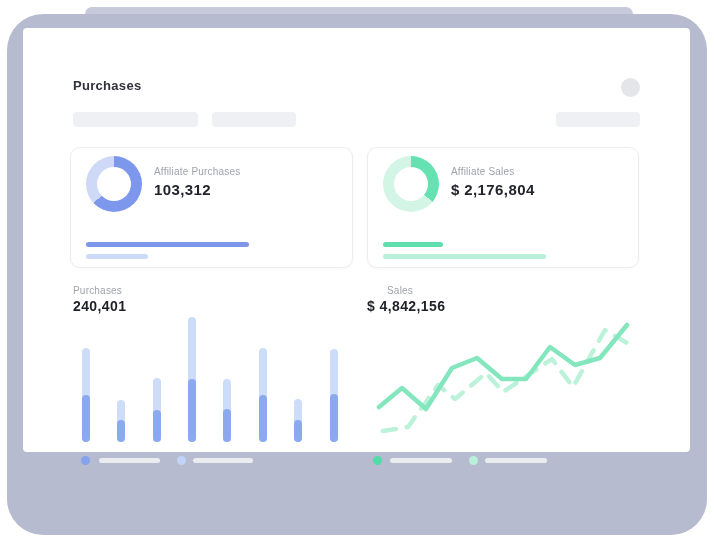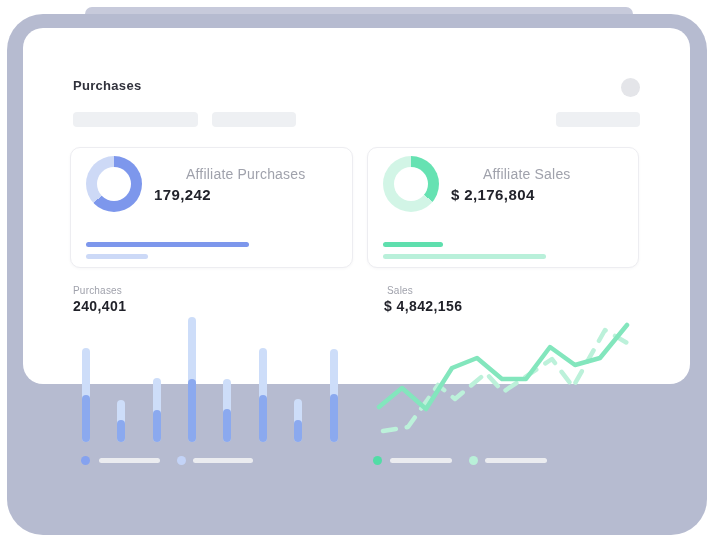--- a/index.html
+++ b/index.html
@@ -11,22 +11,22 @@
   }
   .top-strip {
     position: absolute; left: 85px; top: 7px; width: 548px; height: 14px;
     background: #c7cadb; border-radius: 7px;
   }
   .device-frame {
     position: absolute; left: 7px; top: 14px; width: 700px; height: 521px;
     background: #b6bbd0; border-radius: 36px;
   }
   .main-card {
-    position: absolute; left: 23px; top: 28px; width: 667px; height: 356px;
-    background: #ffffff; border-radius: 20px;
+    position: absolute; left: 23px; top: 28px; width: 667px; height: 424px;
+    background: #ffffff; border-radius: 4px;
   }
   .page-title {
     position: absolute; left: 50px; top: 50px;
     font-size: 13px; font-weight: 700; color: #31323c; letter-spacing: 0.3px;
   }
   .avatar-circle {
     position: absolute; left: 598px; top: 50px; width: 19px; height: 19px;
     background: #e4e5e9; border-radius: 50%;
   }
   .skeleton {
@@ -46,36 +46,36 @@
   .stat-card.c2 { left: 344px; width: 272px; }
   .donut {
     position: absolute; left: 15px; top: 8px; width: 56px; height: 56px;
     border-radius: 50%;
   }
   .donut::after {
     content: ""; position: absolute; left: 11px; top: 11px;
     width: 34px; height: 34px; border-radius: 50%; background: #ffffff;
   }
   .stat-text { position: absolute; left: 83px; top: 18px; }
-  .stat-label { font-size: 14px; color: #a0a2ac; letter-spacing: 0.2px; margin-left: 32px; }
+  .stat-label { font-size: 10px; color: #a0a2ac; letter-spacing: 0.2px; }
   .stat-value { margin-top: 4px; font-size: 15px; font-weight: 700; color: #22232b; letter-spacing: 0.4px; }
   .mini-bar { position: absolute; left: 15px; height: 5px; border-radius: 2.5px; }
   .mini-bar.m0 { top: 94px; }
   .mini-bar.m1 { top: 106px; }
 
   .section-label {
     position: absolute; font-size: 10px; color: #a0a2ac; letter-spacing: 0.2px;
   }
   .section-value {
     position: absolute; font-size: 14px; font-weight: 700; color: #1f2028; letter-spacing: 0.4px; text-align: right;
   }
   .purchases-label { left: 50px; top: 257px; }
   .purchases-value { left: 50px; top: 270px; }
   .sales-label { left: 344px; top: 257px; margin-left: 20px; }
-  .sales-value { left: 361px; top: 270px; }
+  .sales-value { left: 344px; top: 270px; }
 
   .bar-chart {
     position: absolute; left: 55px; top: 289px; width: 266px; height: 125px;
   }
   .bar-outer {
     position: absolute; bottom: 0; width: 8px; border-radius: 4px;
   }
   .bar-inner {
     position: absolute; bottom: 0; left: 0; width: 8px; border-radius: 4px;
   }
@@ -107,21 +107,21 @@
     <div class="avatar-circle"></div>
 
     <div class="skeleton s1"></div>
     <div class="skeleton s2"></div>
     <div class="skeleton s3"></div>
 
     <div class="stat-card c1">
       <div class="donut" style="background: conic-gradient(rgb(125, 151, 236) 0deg, rgb(125, 151, 236) 63%, rgb(205, 217, 246) 63%, rgb(205, 217, 246) 100%);"></div>
       <div class="stat-text">
         <div class="stat-label">Affiliate Purchases</div>
-        <div class="stat-value">179,242</div>
+        <div class="stat-value">103,312</div>
       </div>
       <div class="mini-bar m0" style="width: 163px; background: rgb(125, 151, 236);"></div>
       <div class="mini-bar m1" style="width: 62px; background: rgb(204, 217, 247);"></div>
     </div>
 
     <div class="stat-card c2">
       <div class="donut" style="background: conic-gradient(rgb(102, 226, 178) 0deg, rgb(102, 226, 178) 36%, rgb(210, 245, 230) 36%, rgb(210, 245, 230) 100%);"></div>
       <div class="stat-text">
         <div class="stat-label">Affiliate Sales</div>
         <div class="stat-value">$ 2,176,804</div>

